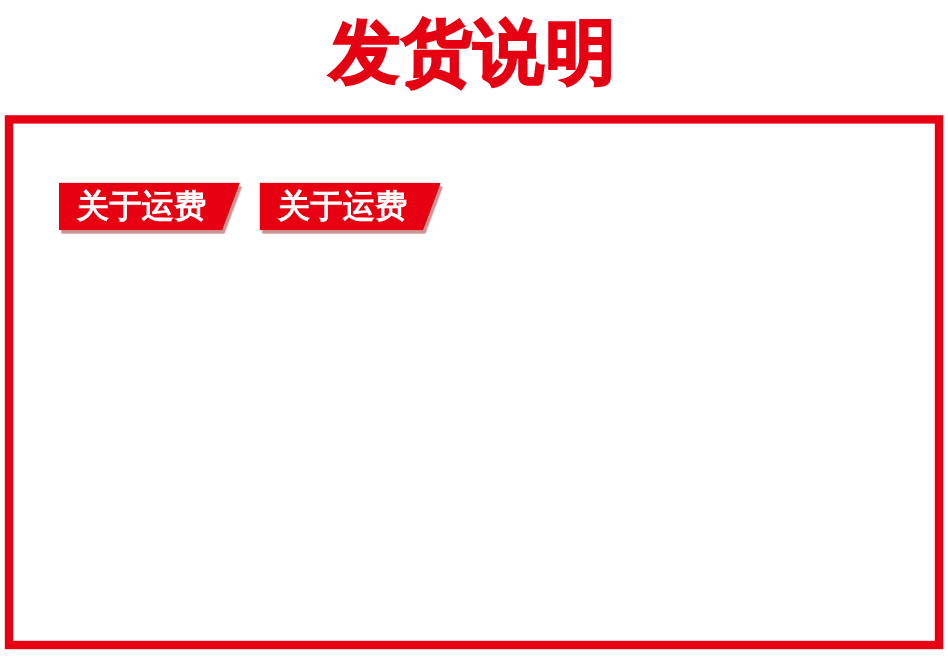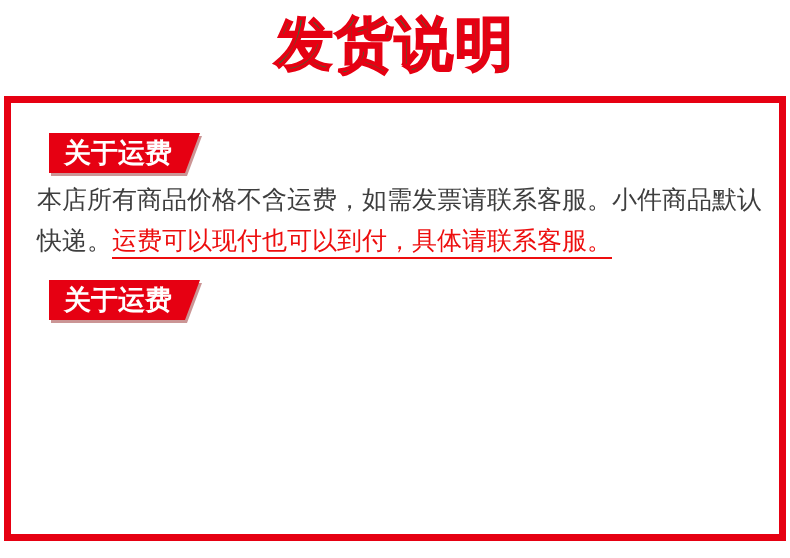--- a/index.html
+++ b/index.html
@@ -9,21 +9,21 @@
     background: #ffffff;
     font-family: "Liberation Sans", "DejaVu Sans", sans-serif;
     overflow: hidden;
   }
   .page { width: 790px; height: 558px; position: relative; }
 
   
   .title {
     margin: 8px 0 0 0;
     text-align: center;
-    color: #15803d;
+    color: #b91c1c;
     font-size: 58px;
     line-height: 72px;
     font-weight: 900;
     letter-spacing: 2px;
     -webkit-text-stroke: 2px #e60012;
   }
 
   
   .box {
     margin: 16px 4px 0 4px;
@@ -76,21 +76,20 @@
 
   <h1 class="title">发货说明</h1>
 
   <div class="box">
 
     
     <div class="badge">
       <span class="badge-inner">关于运费</span>
     </div>
 
-    <p class="para"><span class="t-dark">本店所有商品价格不含运费，如需发票请联系客服。小件商品默认快递。</span><span class="t-red">运费可以现付也可以到付，具体请联系客服。</span></p>
 
     
     <div class="badge badge-returns">
       <span class="badge-inner">关于运费</span>
     </div>
 
 
   </div>
 </div>
 

